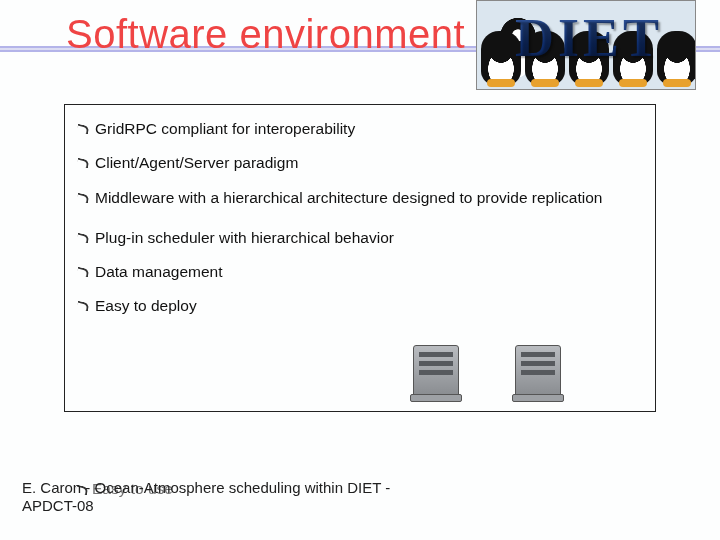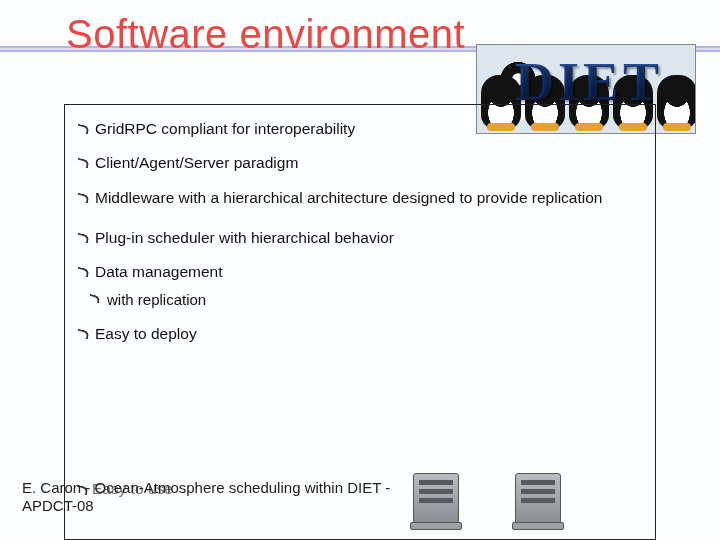--- a/index.html
+++ b/index.html
@@ -34,21 +34,20 @@
   }
   .logo {
     position: absolute;
     top: 0;
     right: 24px;
     width: 220px;
     height: 90px;
     border: 1px solid #888;
     background: #dbe6ef;
     overflow: hidden;
-    margin-top: 44px;
   }
   .logo::before {
     content: "";
     position: absolute;
     top: 4px; left: 6px;
     width: 70px; height: 76px;
     background: radial-gradient(circle at 50% 40%, #fff 0 10%, #111 11% 30%, transparent 31%),
                 radial-gradient(ellipse at 50% 70%, #fff 0 25%, transparent 26%);
     border-radius: 30px;
     filter: blur(0.3px);
@@ -87,21 +86,21 @@
     -webkit-background-clip: text;
     background-clip: text;
     color: transparent;
     text-shadow: 2px 2px 2px rgba(0,0,0,0.35);
   }
   .content-box {
     position: absolute;
     top: 104px;
     left: 64px;
     width: 592px;
-    height: 436px;
+    height: 308px;
     border: 1.5px solid #222;
     padding: 10px 2px 22px 2px;
   }
   .bullet-list {
     list-style: none;
   }
   .bullet-list > li {
     position: relative;
     padding: 5px 8px 5px 28px;
     font-size: 15.5px;
@@ -210,23 +209,20 @@
     <li>GridRPC compliant for interoperability</li>
     <div class="gap"></div>
     <li>Client/Agent/Server paradigm</li>
     <div class="gap"></div>
     <li>Middleware with a hierarchical architecture designed to provide replication</li>
     <div class="gap"></div>
     <div class="gap"></div>
     <li>Plug-in scheduler with hierarchical behavior</li>
     <div class="gap"></div>
     <li>Data management</li>
-    <ul class="bullet-list sub">
-      <li>with replication</li>
-    </ul>
     <div class="gap"></div>
     <li>Easy to deploy</li>
   </ul>
 
   <div class="servers">
     <div class="server">
         <div class="mid"></div>
         <div class="base"></div>
       </div>
     <div class="server">

